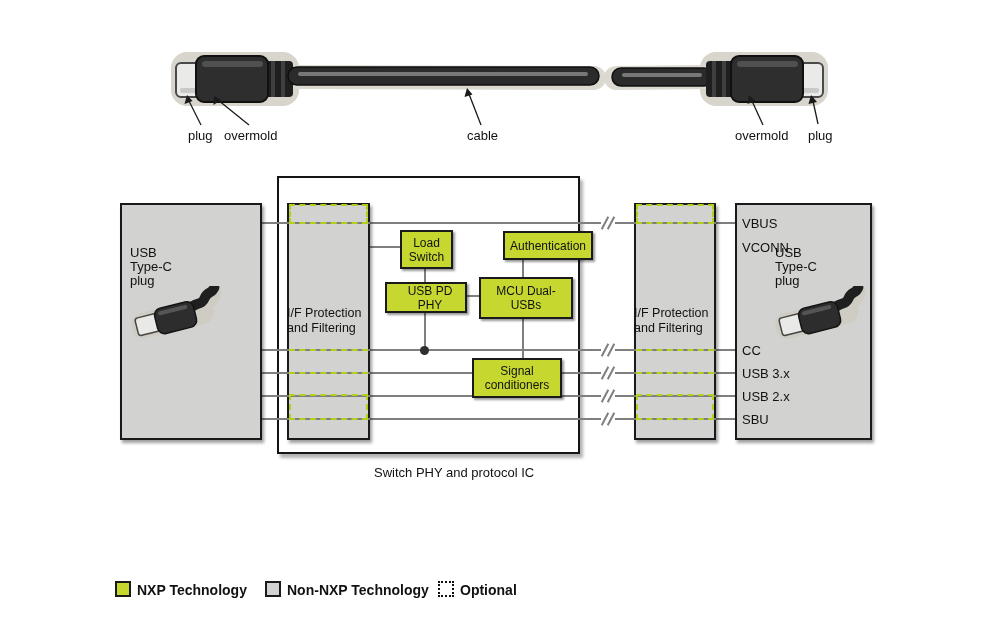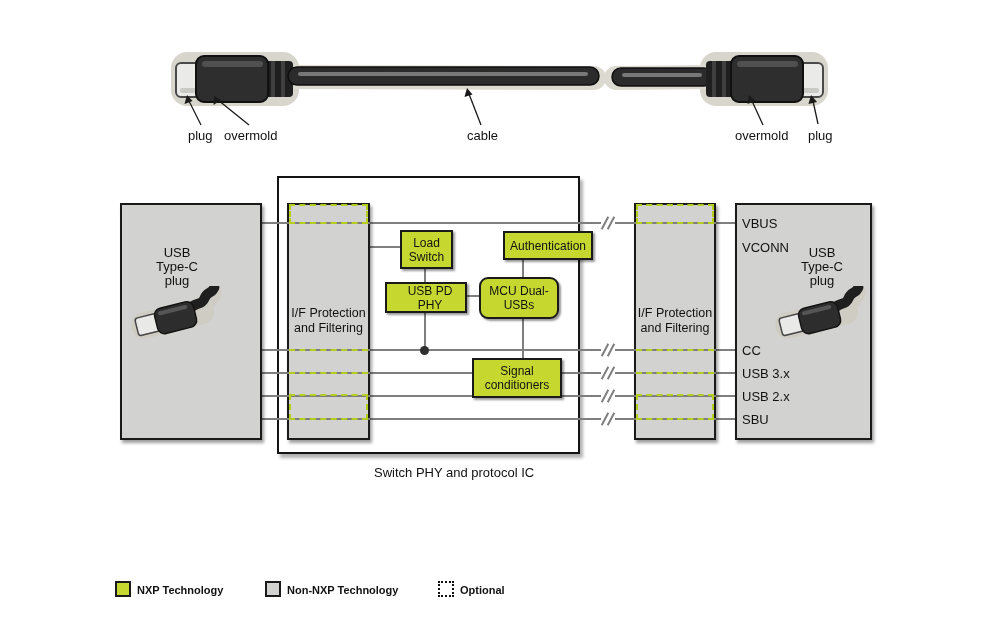--- a/index.html
+++ b/index.html
@@ -2,21 +2,21 @@
 <html><head>
 <meta charset="utf-8">
 <style>
   html,body{margin:0;padding:0;}
   body{
     width:999px;height:636px;position:relative;background:#ffffff;
     font-family:"Liberation Sans",sans-serif;color:#111;overflow:hidden;
   }
   .abs{position:absolute;}
   .lbl{position:absolute;font-size:13px;line-height:15px;white-space:nowrap;}
-  .center{text-align:center;}
+  .center{text-align:left;}
   .right{text-align:right;}
   
   .outer-rect{
     background:#fff;border:2px solid #141414;
     box-shadow:3px 4px 3px rgba(0,0,0,.30);z-index:1;
   }
   .line-h{height:2px;background:#7f7f7f;z-index:2;}
   .line-v{width:2px;background:#7f7f7f;z-index:2;}
   .gray-box{
     background:#d2d2d0;border:2px solid #1a1a1a;
@@ -32,21 +32,21 @@
   .dash-line{position:absolute;border-top:2px dashed #b5cf1c;z-index:5;}
   .dash-rect{position:absolute;border:2px dashed #b5cf1c;box-sizing:border-box;z-index:5;background:transparent;}
   .junction{position:absolute;width:9px;height:9px;border-radius:50%;background:#2f2f2f;z-index:5;}
   .break-mark{position:absolute;width:14px;height:14px;background:#fff;z-index:5;}
   .break-mark span{position:absolute;top:0;width:2px;height:14px;background:#7f7f7f;transform:rotate(28deg);}
   .break-mark span:first-child{left:3px;}
   .break-mark span:last-child{left:9px;}
   .z6{z-index:6;}
   
   .swatch{position:absolute;width:16px;height:16px;box-sizing:border-box;}
-  .legend-lbl{position:absolute;font-size:11px;font-weight:bold;line-height:16px;white-space:nowrap;}
+  .legend-lbl{position:absolute;font-size:14px;font-weight:bold;line-height:16px;white-space:nowrap;}
 </style>
 </head>
 <body>
 
 <svg class="abs" style="left:0;top:0;" width="999" height="160" viewBox="0 0 999 160">
 
   <rect x="171" y="52" width="128" height="54" rx="16" fill="#d8d5cc"></rect>
   <rect x="700" y="52" width="128" height="54" rx="16" fill="#d8d5cc"></rect>
   <line x1="292" y1="77" x2="594" y2="78" stroke="#dcd9d1" stroke-width="24" stroke-linecap="round"></line>
   <line x1="616" y1="78" x2="712" y2="77" stroke="#dcd9d1" stroke-width="24" stroke-linecap="round"></line>
@@ -172,21 +172,21 @@
 <div class="abs green-box" style="left:400px;top:230px;width:53px;height:39px;">
   <span>Load</span>
   <span>Switch</span>
 </div>
 <div class="abs green-box" style="left:479px;top:231px;width:90px;height:29px;margin-left:24px;">
   <span>Authentication</span>
 </div>
 <div class="abs green-box" style="left:385px;top:282px;width:82px;height:31px;padding-left:8px;">
   <span>USB PD PHY</span>
 </div>
-<div class="abs green-box" style="left:479px;top:277px;width:80px;height:42px;border-radius:9px;">
+<div class="abs green-box" style="left:479px;top:277px;width:94px;height:42px;">
   <span>MCU Dual-</span>
   <span>USBs</span>
 </div>
 <div class="abs green-box" style="left:472px;top:358px;width:90px;height:40px;">
   <span>Signal</span>
   <span>conditioners</span>
 </div>
 
 <div class="abs gray-box" style="left:634px;top:203px;width:82px;height:237px;"></div>
 <div class="seg" style="left:634px;top:222px;width:82px;"></div>

